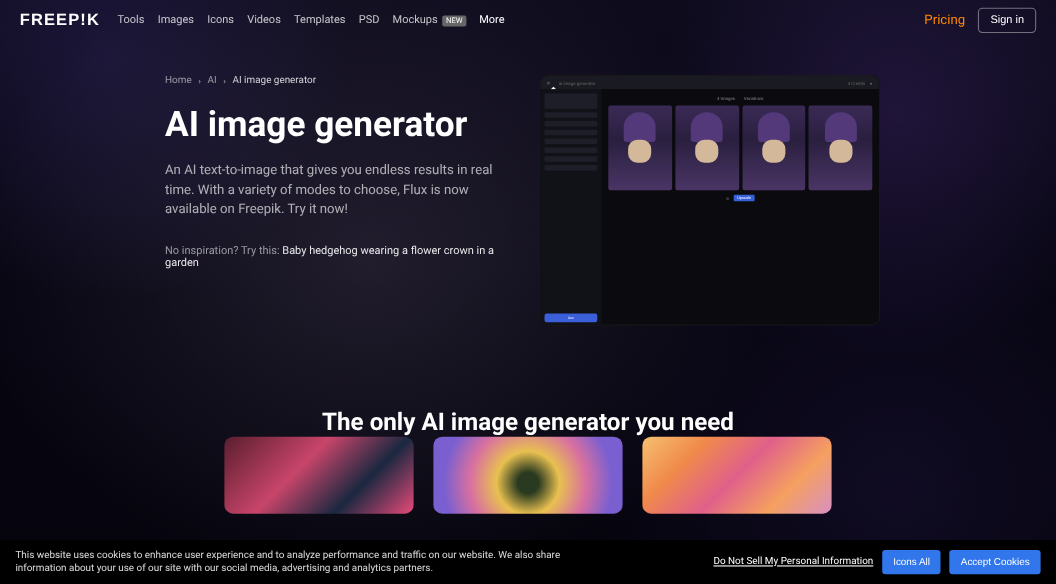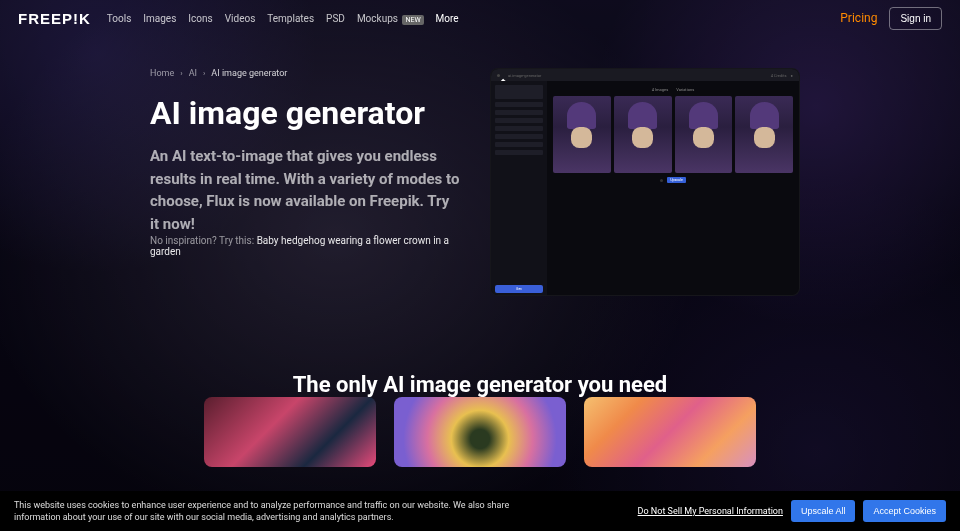--- a/index.html
+++ b/index.html
@@ -69,23 +69,23 @@
   margin-bottom: 18px;
 }
 .breadcrumb .sep { font-size: 8px; }
 .breadcrumb .current { color: rgba(255,255,255,0.8); }
 .hero-title {
   font-size: 32px; font-weight: 700;
   color: #fff; margin-bottom: 14px;
   line-height: 1.1;
 }
 .hero-desc {
-  font-size: 15px; line-height: 1.5;
+  font-size: 12px; line-height: 1.5;
   color: rgba(255,255,255,0.65);
-  font-weight: bold;
+  margin-bottom: 24px;
 }
 .prompt-bar {
   background: rgba(20,20,35,0.85);
   border: 1px solid rgba(255,255,255,0.08);
   border-radius: 6px;
   display: flex; align-items: center;
   padding: 4px; height: 36px;
   margin-bottom: 26px;
 }
 .prompt-input {
@@ -286,16 +286,16 @@
     <div class="card card1"></div>
     <div class="card card2"></div>
     <div class="card card3"></div>
   </div>
 </div>
 
 <div class="cookie-bar">
   <div class="cookie-text">This website uses cookies to enhance user experience and to analyze performance and traffic on our website. We also share information about your use of our site with our social media, advertising and analytics partners.</div>
   <div class="cookie-actions">
     <span class="cookie-link">Do Not Sell My Personal Information</span>
-    <button class="cookie-btn reject">Upscale All</button>
+    <button class="cookie-btn reject">Icons All</button>
     <button class="cookie-btn accept">Accept Cookies</button>
   </div>
 </div>
 
 </body></html>

